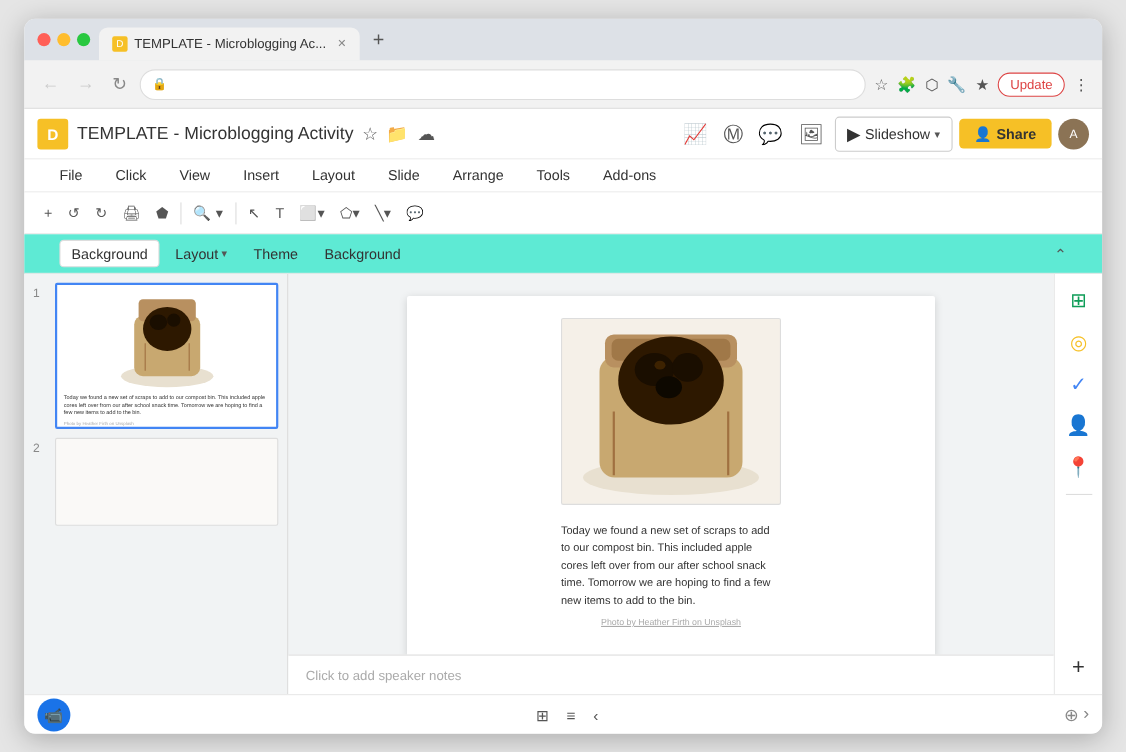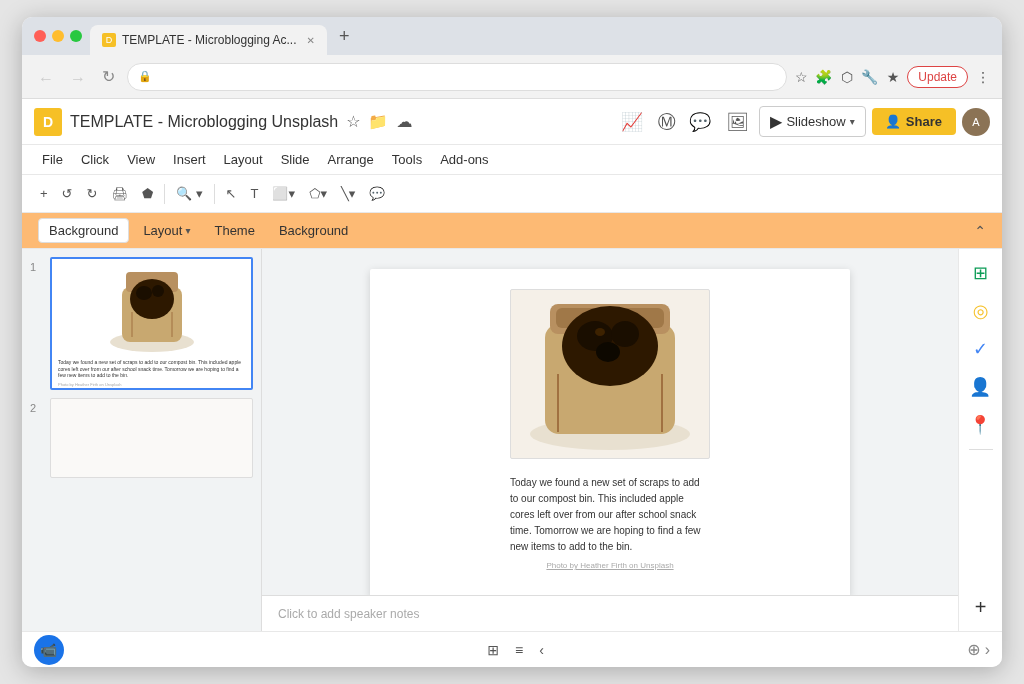--- a/index.html
+++ b/index.html
@@ -132,42 +132,42 @@
       background: white;
       height: 30px;
       display: flex;
       align-items: center;
       padding: 0 12px;
       font-size: 13px;
       color: #333;
       gap: 2px;
       border-bottom: 1px solid #e8e8e8;
     }
-    .menu-item { padding: 3px 8px; cursor: pointer; border-radius: 3px; }
+    .menu-item { padding: 3px 8px; cursor: pointer; border-radius: 3px; margin-left: 12px; }
 
     
     .toolbar {
       background: white;
       height: 38px;
       display: flex;
       align-items: center;
       padding: 0 12px;
       gap: 2px;
       border-bottom: 1px solid #e8e8e8;
     }
     .toolbar-sep { width: 1px; height: 20px; background: #ddd; margin: 0 3px; }
     .tool-btn { padding: 4px 6px; cursor: pointer; border-radius: 3px; color: #555; font-size: 13px; display: flex; align-items: center; gap: 2px; }
 
     
     .slide-toolbar {
-      background: #fdba74;
+      background: #5eead4;
       height: 36px;
       display: flex;
       align-items: center;
-      padding: 0 16px;
+      padding: 0 32px;
       gap: 4px;
       border-bottom: 1px solid #e8e8e8;
       justify-content: space-between;
     }
     .slide-tools-left { display: flex; align-items: center; gap: 4px; }
     .slide-tool-btn {
       padding: 4px 10px;
       cursor: pointer;
       border-radius: 4px;
       font-size: 13px;
@@ -375,21 +375,21 @@
       <span class="browser-icon">★</span>
       <button class="update-btn">Update</button>
       <span class="browser-icon">⋮</span>
     </div>
   </div>
 
   <div class="app-header">
     <div class="app-logo">
       <span>D</span>
     </div>
-    <span class="doc-title">TEMPLATE - Microblogging Unsplash</span>
+    <span class="doc-title">TEMPLATE - Microblogging Activity</span>
     <div class="header-icons">
       <span>☆</span>
       <span>📁</span>
       <span>☁</span>
     </div>
     <div class="header-spacer"></div>
     <div class="header-toolbar-right">
       <span class="toolbar-icon-btn">📈</span>
       <span class="toolbar-icon-btn">Ⓜ</span>
       <span class="toolbar-icon-btn">💬</span>

